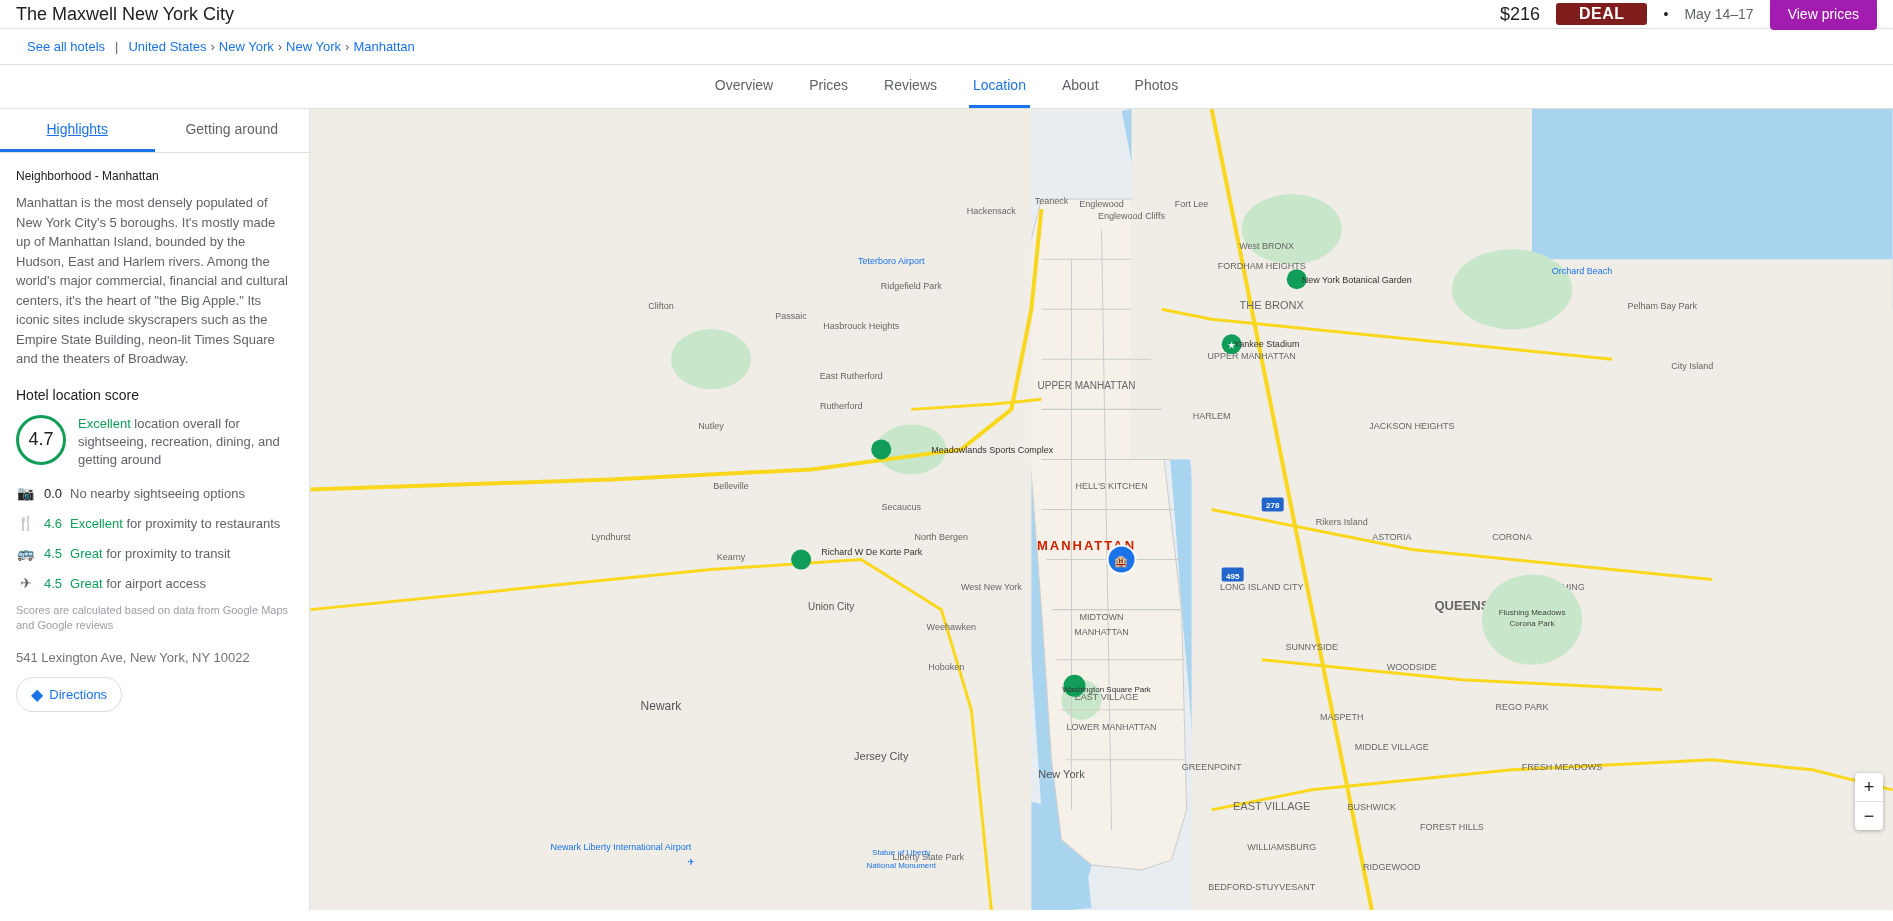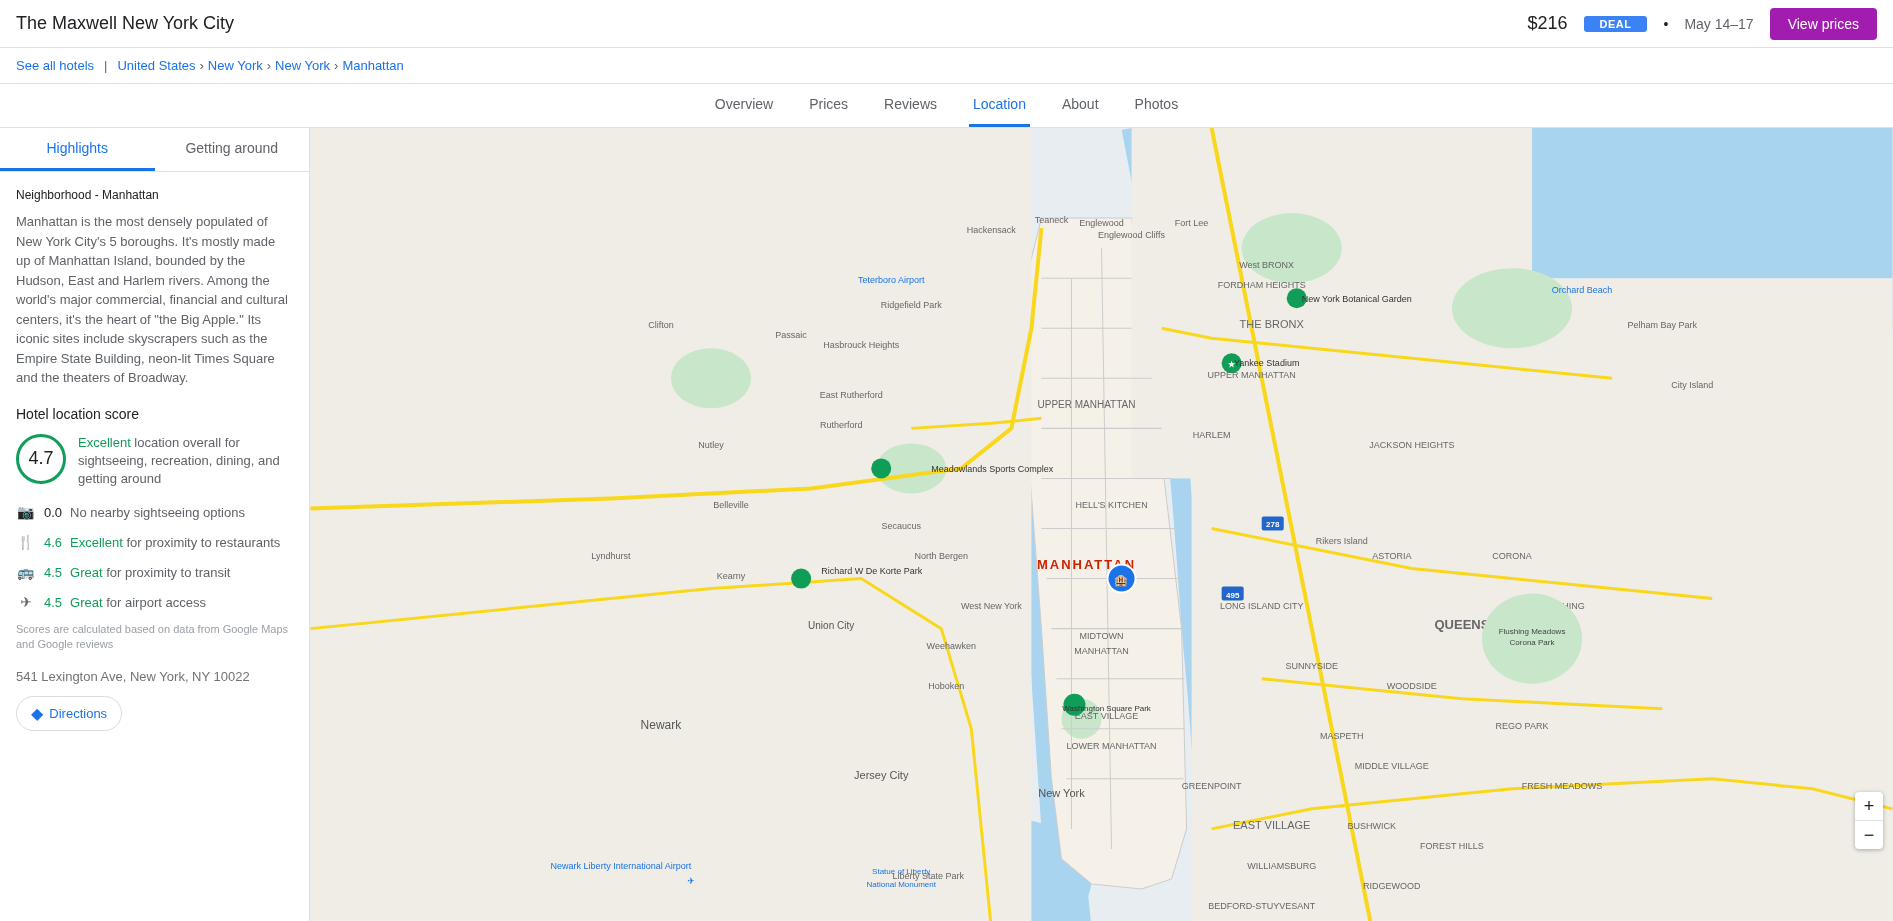--- a/index.html
+++ b/index.html
@@ -5,45 +5,45 @@
     * { margin: 0; padding: 0; box-sizing: border-box; }
     body { font-family: Arial, sans-serif; font-size: 14px; color: #202124; background: #fff; width: 1893px; height: 921px; overflow: hidden; }
 
     
     #header {
       display: flex;
       align-items: center;
       padding: 10px 16px;
       border-bottom: 1px solid #e0e0e0;
       background: #fff;
-      height: 48px;
+      height: 29px;
       position: relative;
     }
     #hotel-title {
       font-size: 18px;
       font-weight: 400;
       color: #202124;
       flex: 1;
     }
     #header-right {
       display: flex;
       align-items: center;
       gap: 16px;
     }
     #price-display {
       font-size: 18px;
       font-weight: 500;
       color: #202124;
     }
     #deal-badge {
-      background: #3b82f6;
+      background: #7f1d1d;
       color: #fff;
-      font-size: 11px;
+      font-size: 16px;
       font-weight: 700;
-      padding: 2px 16px;
+      padding: 2px 23px;
       border-radius: 3px;
       letter-spacing: 0.5px;
     }
     #date-range {
       font-size: 14px;
       color: #5f6368;
     }
     #view-prices-btn {
       background: #a21caf;
       color: #fff;
@@ -53,21 +53,21 @@
       font-size: 14px;
       font-weight: 500;
       cursor: pointer;
       white-space: nowrap;
     }
 
     
     #breadcrumb {
       display: flex;
       align-items: center;
-      padding: 8px 16px;
+      padding: 8px 27px;
       font-size: 13px;
       color: #202124;
       border-bottom: 1px solid #e0e0e0;
       gap: 4px;
       height: 36px;
     }
     .breadcrumb-link {
       color: #1a73e8;
       cursor: pointer;
       text-decoration: none;
@@ -131,20 +131,21 @@
       padding: 12px 8px;
       font-size: 14px;
       color: #5f6368;
       cursor: pointer;
       border-bottom: 3px solid transparent;
     }
     .sub-tab.active {
       color: #1a73e8;
       border-bottom: 3px solid #1a73e8;
       font-weight: 500;
+      text-decoration: underline;
     }
 
     
     #panel-content {
       padding: 16px;
       flex: 1;
     }
     #neighborhood-title {
       font-size: 12px;
       font-weight: 500;

